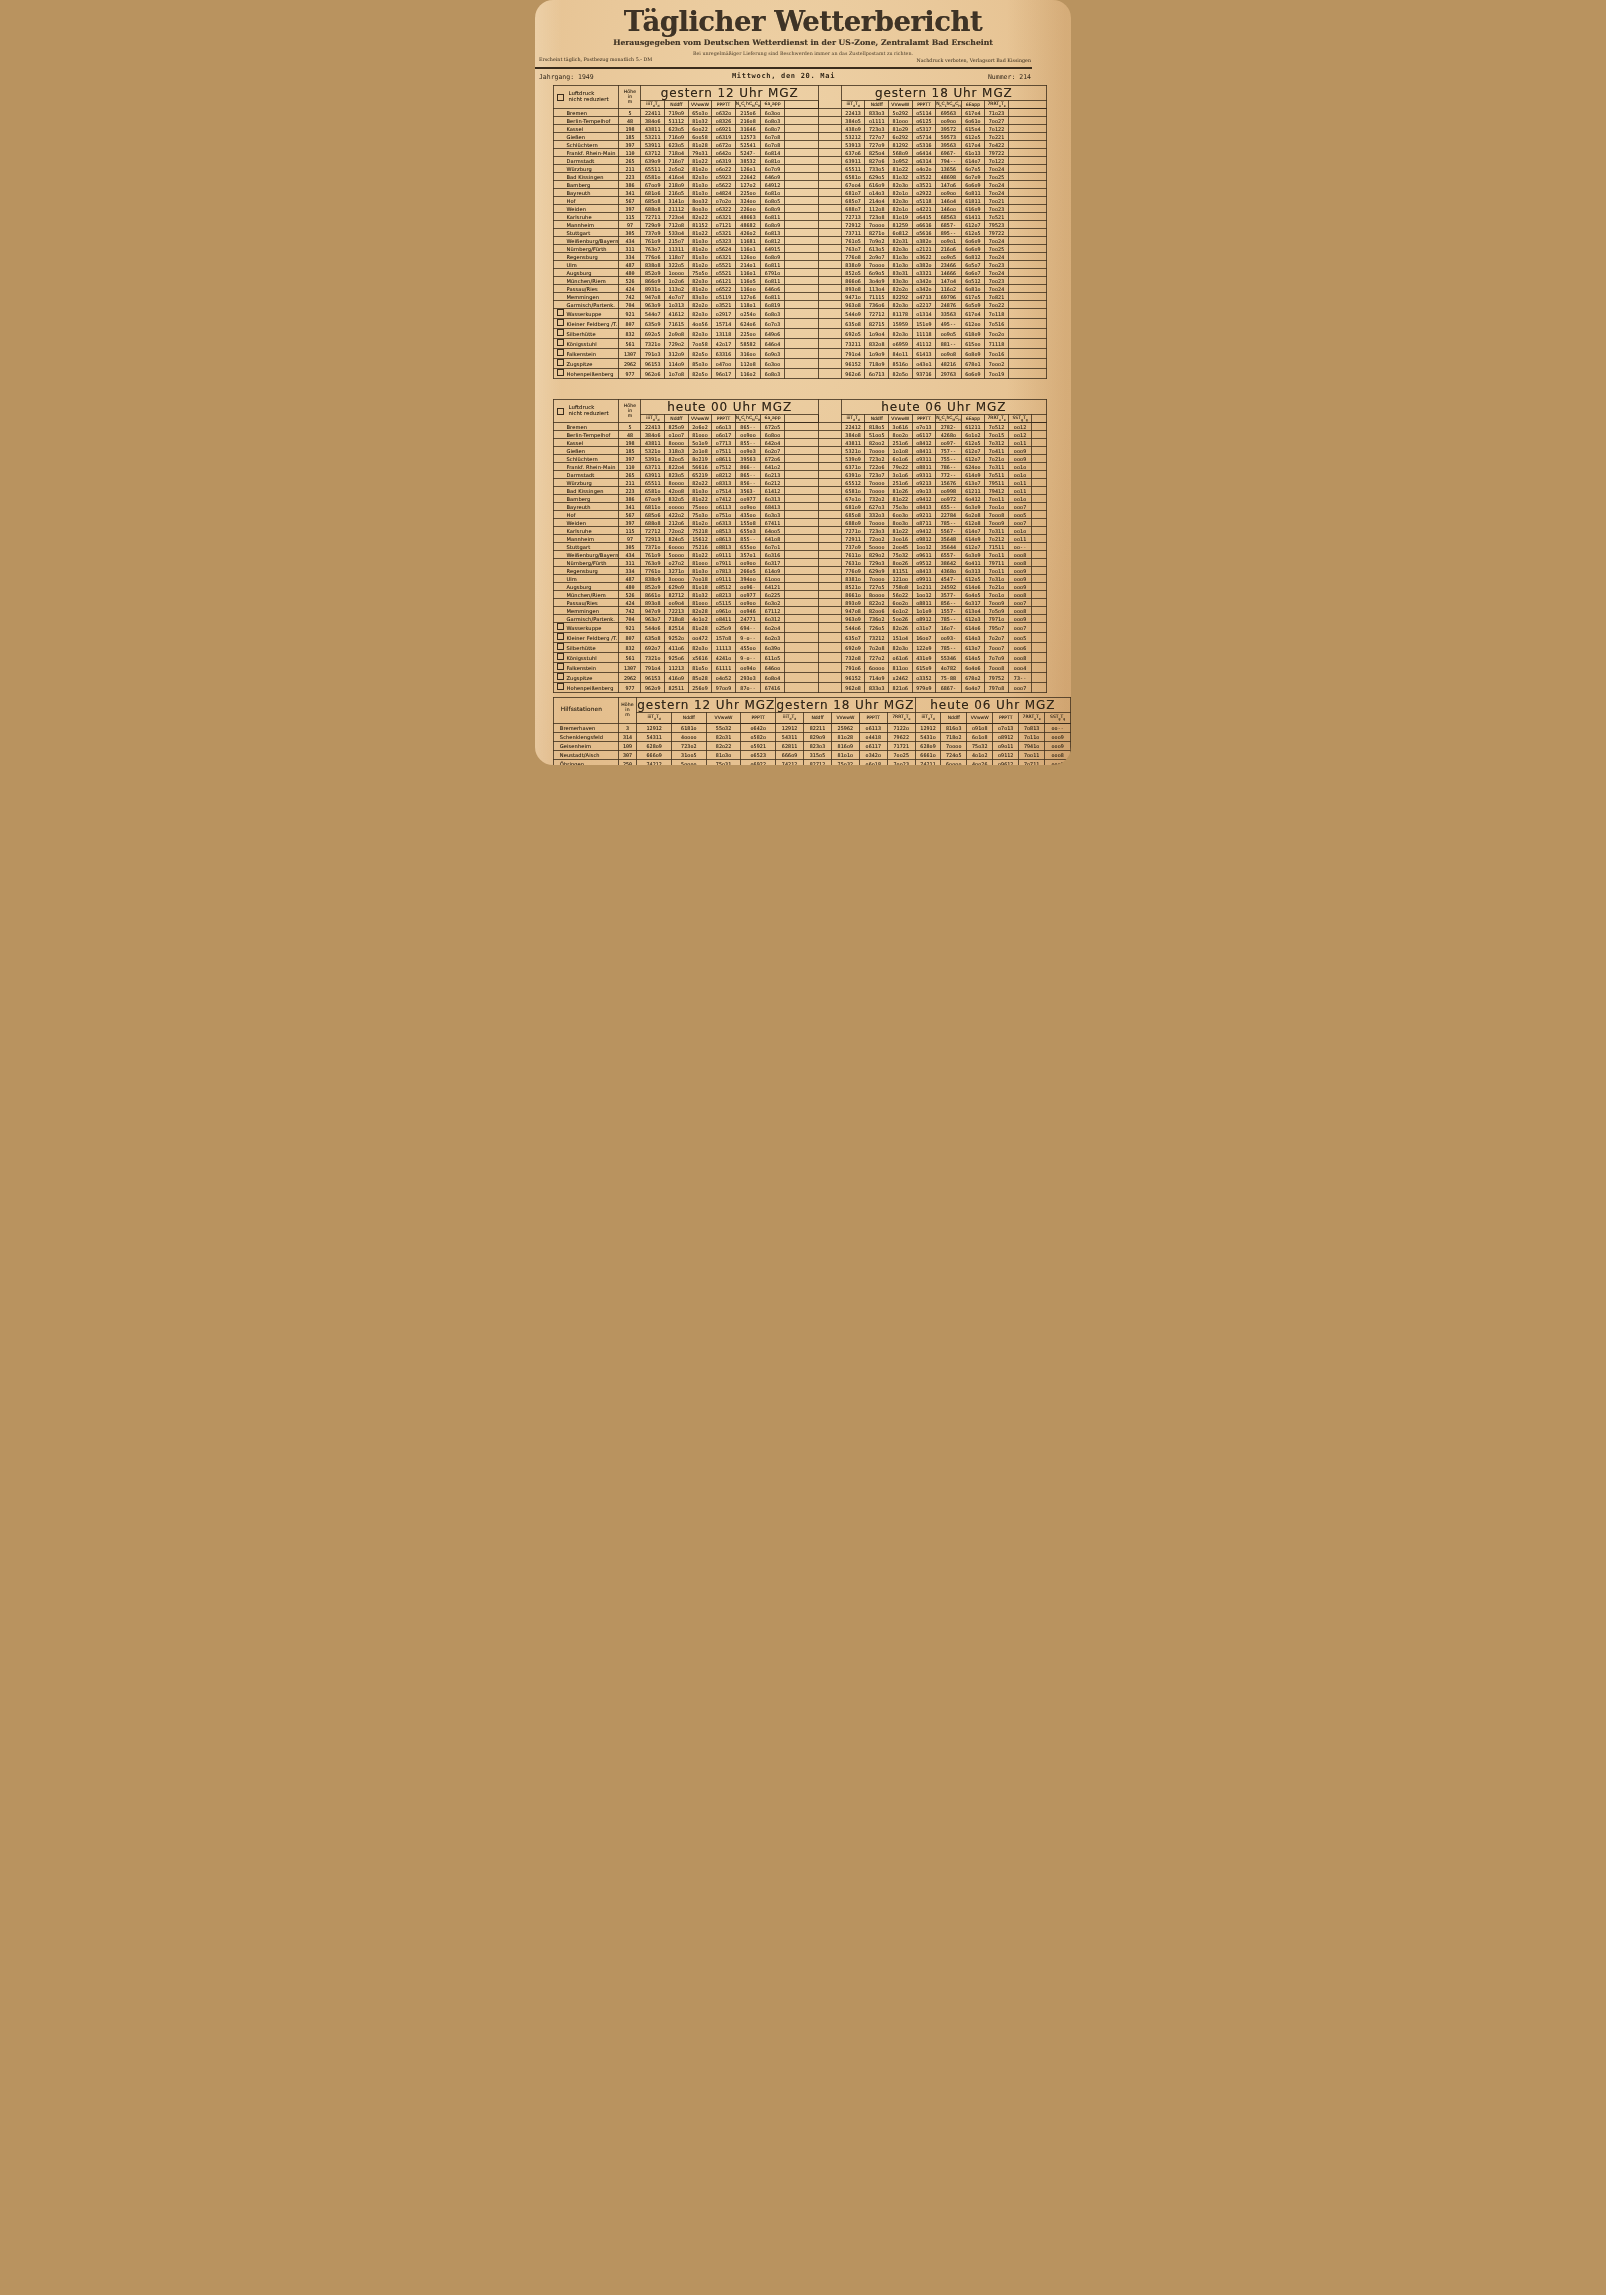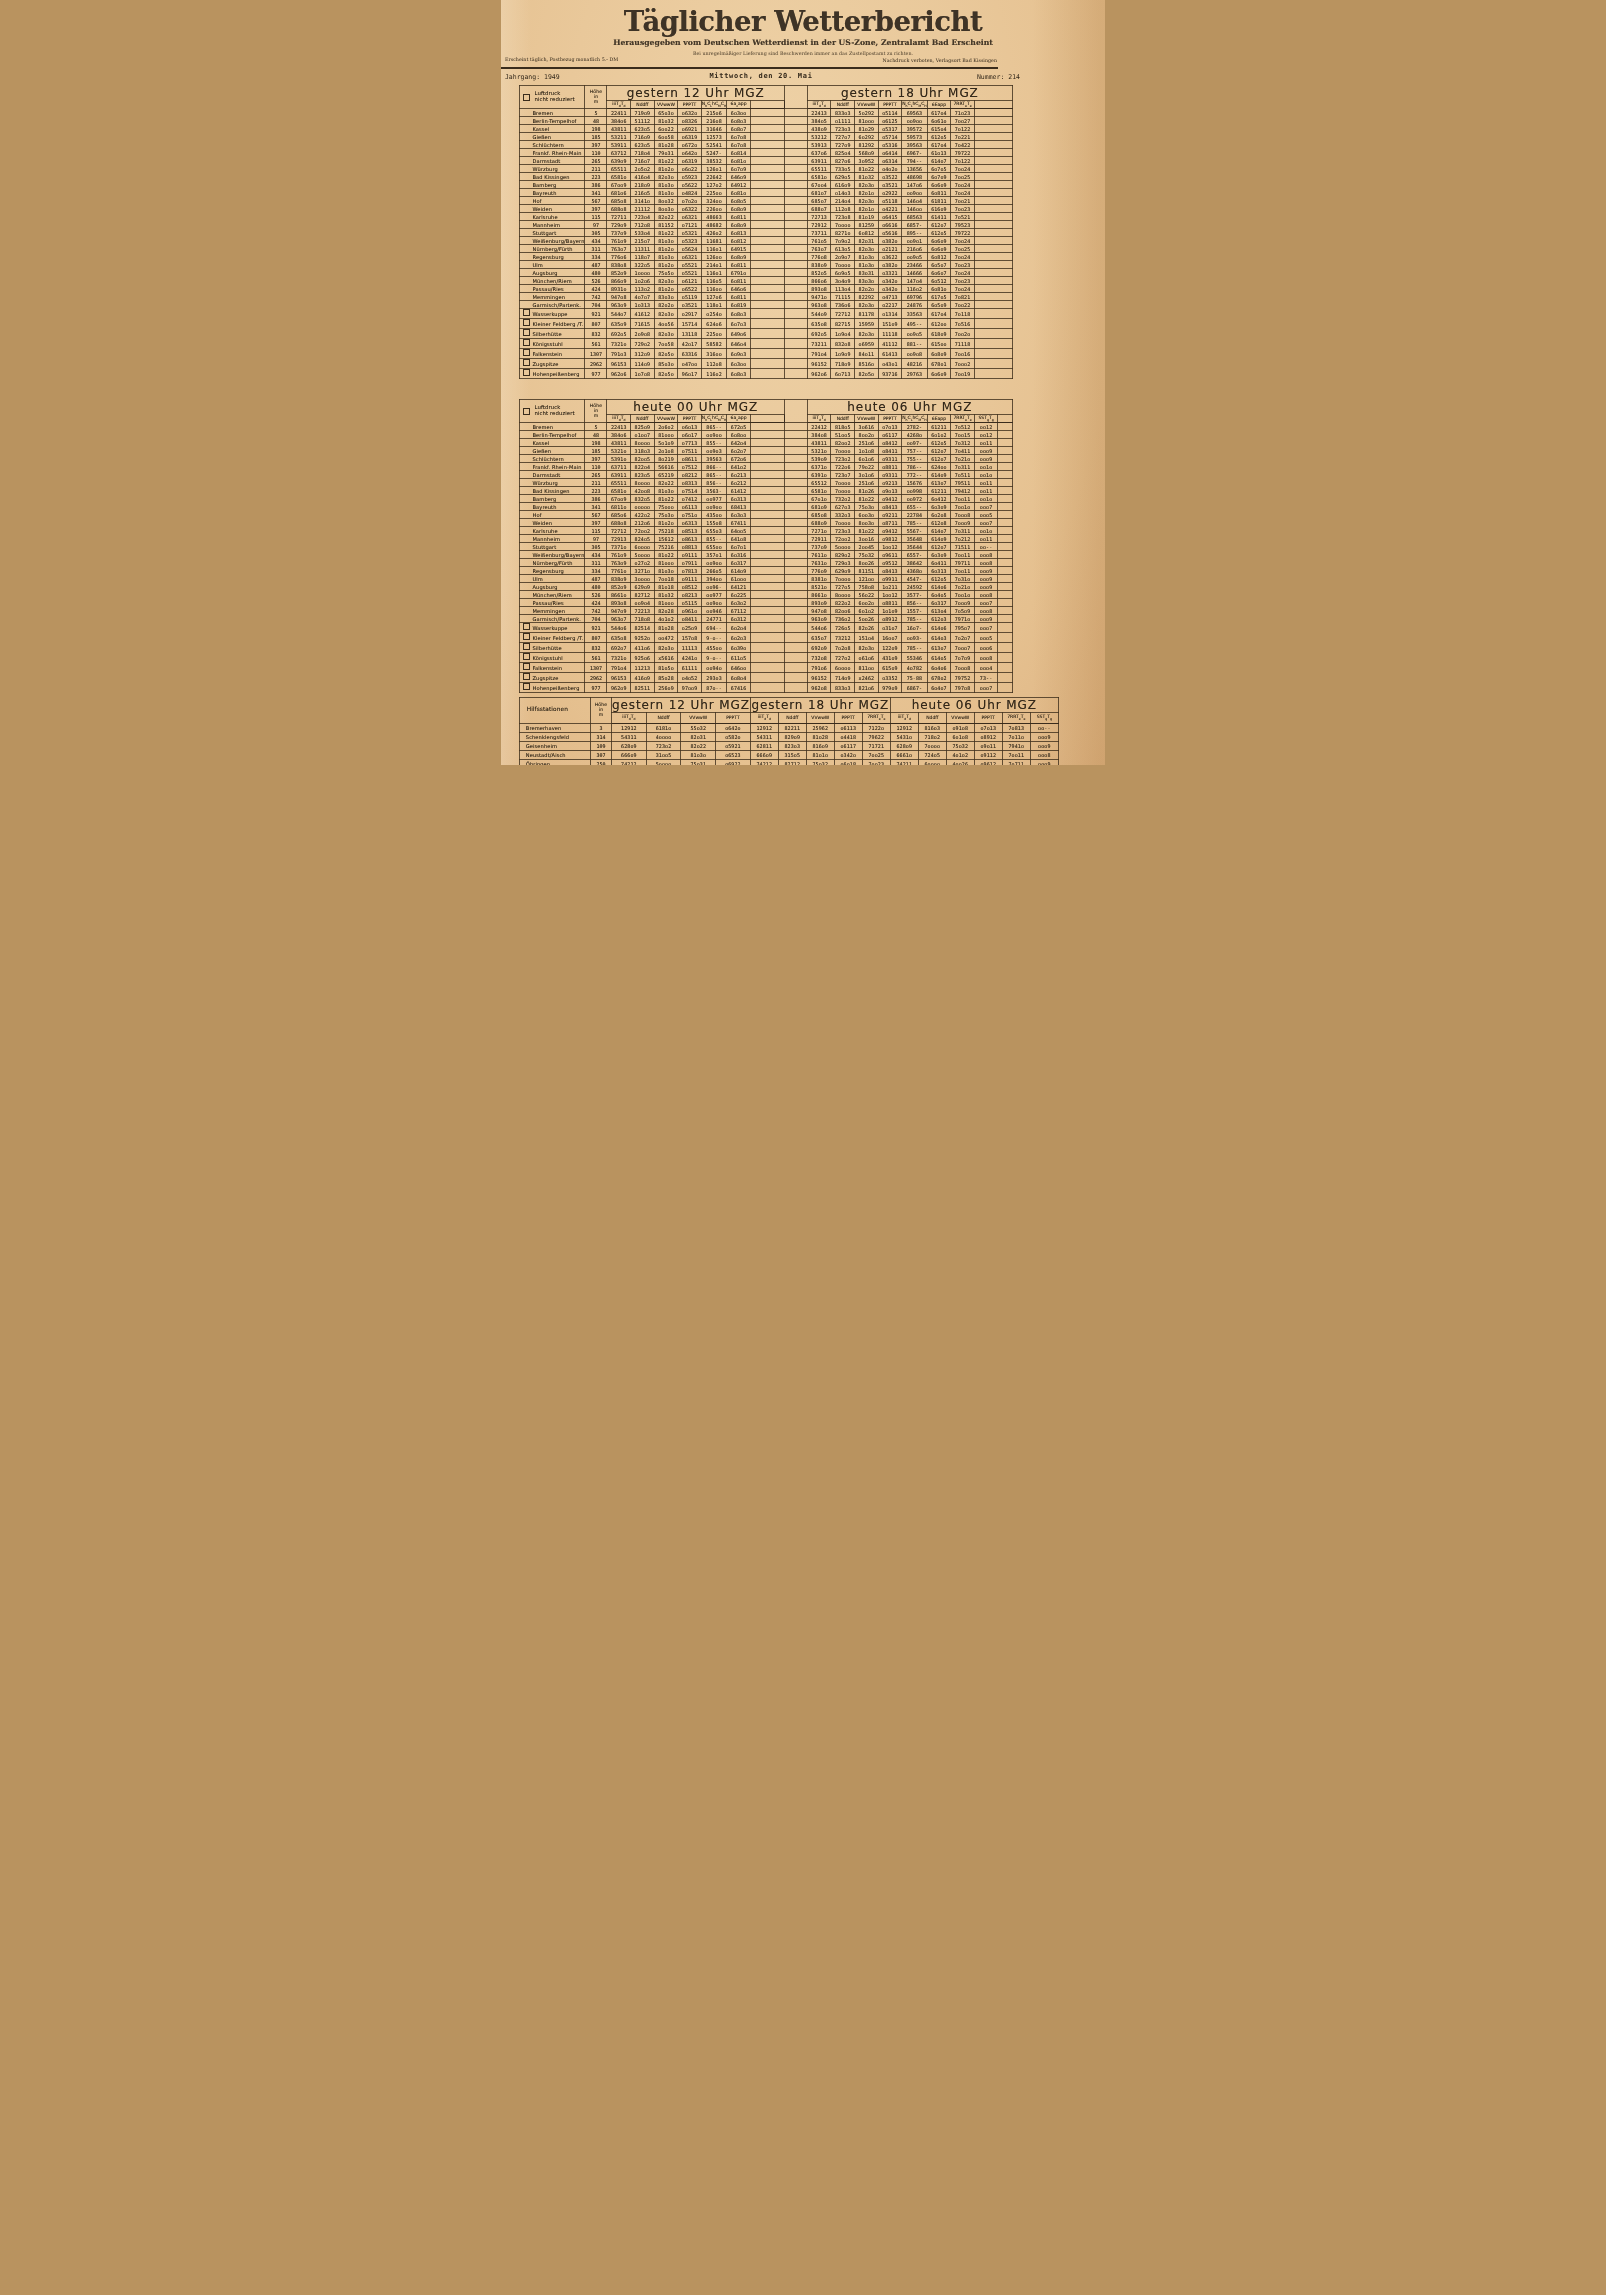--- a/index.html
+++ b/index.html
@@ -1,40 +1,41 @@
 <!DOCTYPE html>
 <html style="font-size:7.7px"><head>
 <meta charset="utf-8">
 <style>
   html,body{margin:0;padding:0;background:#b9935f;}
   .page{
-    position:relative;width:604px;height:765px;margin:0 auto;overflow:hidden;
+    position:relative;width:536px;height:765px;margin:0 auto;overflow:hidden;
     background:
       linear-gradient(90deg, rgba(255,250,235,.22) 0, rgba(255,250,235,0) 5%, rgba(0,0,0,0) 88%, rgba(150,92,30,.20) 99%),
       radial-gradient(ellipse at 45% 25%, #eed2a7 0%, #e9c89a 45%, #e5c08f 75%, #deb584 100%);
     color:#33281a;
     font-family:"DejaVu Sans", sans-serif;
+    border-radius:18px;
   }
   
   .masthead{padding-top:5.8px;text-align:center;}
   .title{
     font-family:"DejaVu Serif", serif;font-weight:bold;font-size:27.5px;line-height:30px;
     letter-spacing:-0.5px;color:#3e3326;text-shadow:0 0 0.5px rgba(62,51,38,.55);
     transform:scaleY(1.04);
   }
   .subtitle{
     margin-top:2.4px;font-family:"DejaVu Serif", serif;font-weight:bold;font-size:7.7px;
     color:#453828;text-shadow:0 0 0.2px rgba(62,51,38,.5);
   }
   .notice{margin-top:4.3px;font-family:"DejaVu Serif", serif;font-size:4.8px;color:#4a3c29;}
   .notesrow{position:relative;height:7.7px;width:497px;margin-top:1px;}
   .note-left{position:absolute;left:3.9px;top:0;font-size:4.8px;font-family:"DejaVu Serif", serif;}
   .note-right{position:absolute;right:1px;top:1px;font-size:4.8px;font-family:"DejaVu Serif", serif;}
   .rule{width:497px;height:2.4px;background:#3a2c1c;margin-top:1.9px;}
-  .metarow{position:relative;width:497px;height:11.6px;margin-top:1.4px;font-family:"DejaVu Sans Mono", monospace;padding-left:23px;}
+  .metarow{position:relative;width:497px;height:11.6px;margin-top:1.4px;font-family:"DejaVu Sans Mono", monospace;}
   .meta-vol{position:absolute;left:3.9px;top:1.9px;font-size:6.5px;}
   .meta-date{position:absolute;left:0;right:0;top:1px;text-align:center;font-weight:bold;font-size:7px;letter-spacing:0.7px;}
   .meta-num{position:absolute;right:1px;top:1.9px;font-size:6.5px;}
   
   table.wx{border-collapse:collapse;table-layout:fixed;margin-left:18px;border:1.4px solid #3a2c1c;}
   table.wx th, table.wx td{
     border:0.6px solid rgba(66,50,30,.82);padding:0;font-weight:normal;
     overflow:hidden;white-space:nowrap;vertical-align:middle;
     text-shadow:0 0 0.2px rgba(50,38,22,.55);
   }

